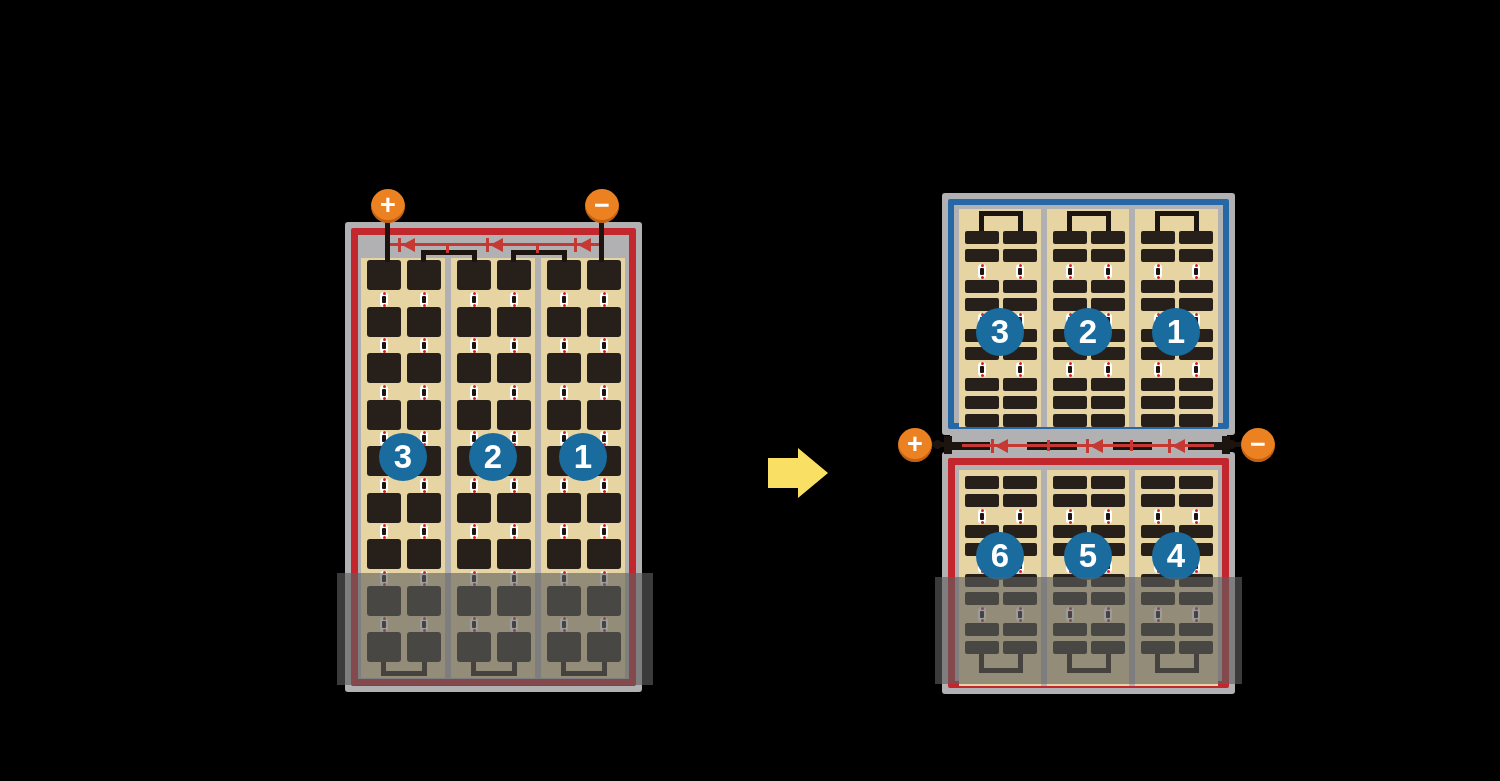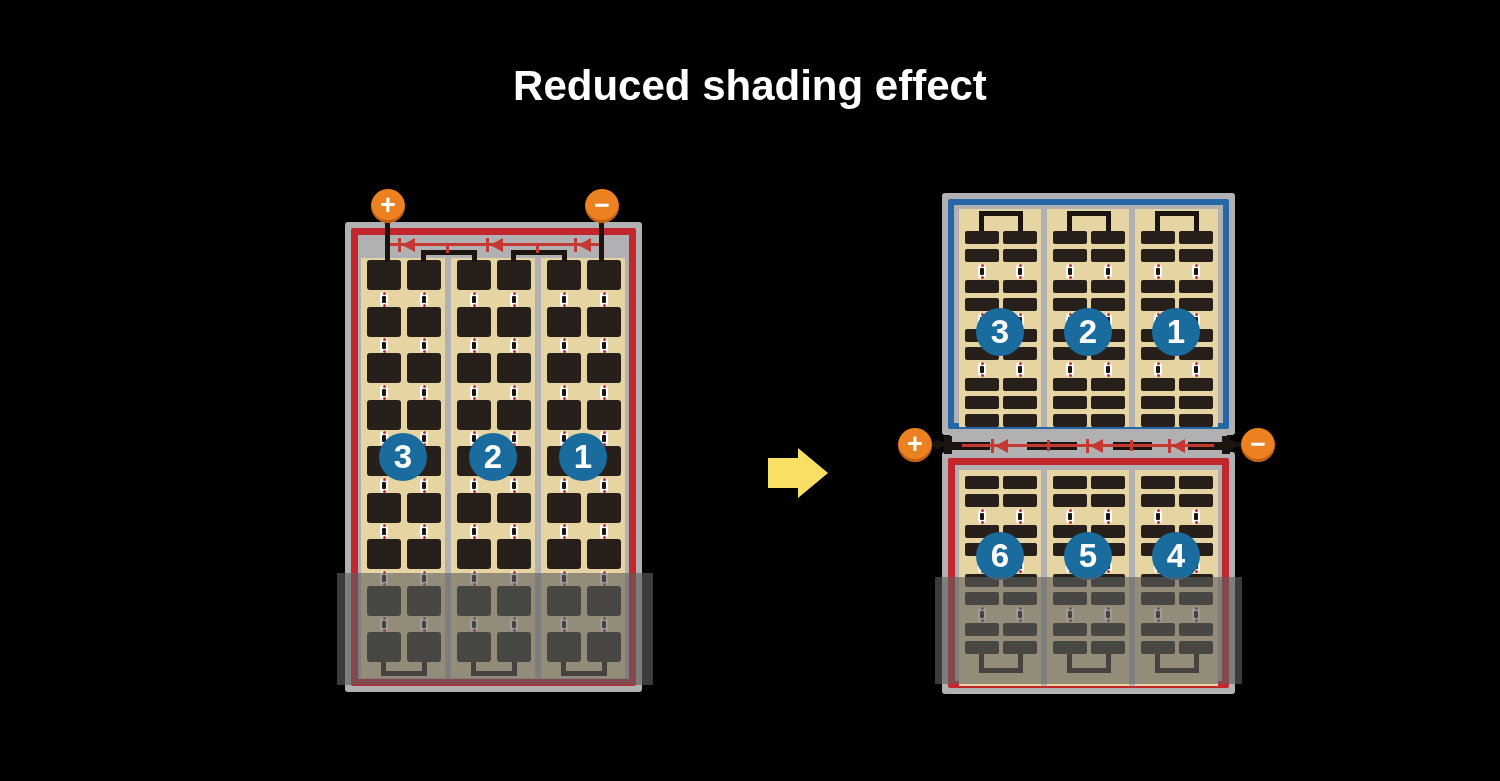--- a/index.html
+++ b/index.html
@@ -40,21 +40,20 @@
   .redline{background:var(--diode_red,#c63832);}
   .dtri{width:0;height:0;border-top:7px solid transparent;border-bottom:7px solid transparent;
         border-right:13px solid var(--diode_red,#c63832);}
   .dbar{background:var(--diode_red,#c63832);}
 </style>
 </head>
 <body>
 
 <div id="stage" style="--background: #000000; --title_text: #ffffff; --module_frame: #b1b1b3; --string_border_red: #c1272d; --string_border_blue: #2667a5; --cell_sheet: #e6d5a3; --cell_dark: #27201a; --wire_black: #1c140e; --diode_red: #c63832; --dot_red: #cc2424; --number_badge_blue: #1a6b9e; --terminal_orange: #ec8122; --arrow_yellow: #f9df63; --shade_overlay: rgba(96,96,96,0.62);">
 
-  <div class="title">Reduced shading effect</div>
 
   <div class="abs frame" style="left:345px;top:222px;width:297px;height:470px"></div>
   <div class="abs rborder" style="left:351px;top:228px;width:285px;height:458px"></div>
   <div class="abs tan" style="left:361px;top:258px;width:264px;height:420px"></div>
   <div class="abs divider" style="left:445px;top:258px;width:6px;height:420px"></div>
   <div class="abs divider" style="left:535px;top:258px;width:6px;height:420px"></div>
 
   <div class="abs badge" style="left:379px;top:433px">3</div>
   <div class="abs badge" style="left:469px;top:433px">2</div>
   <div class="abs badge" style="left:559px;top:433px">1</div>

